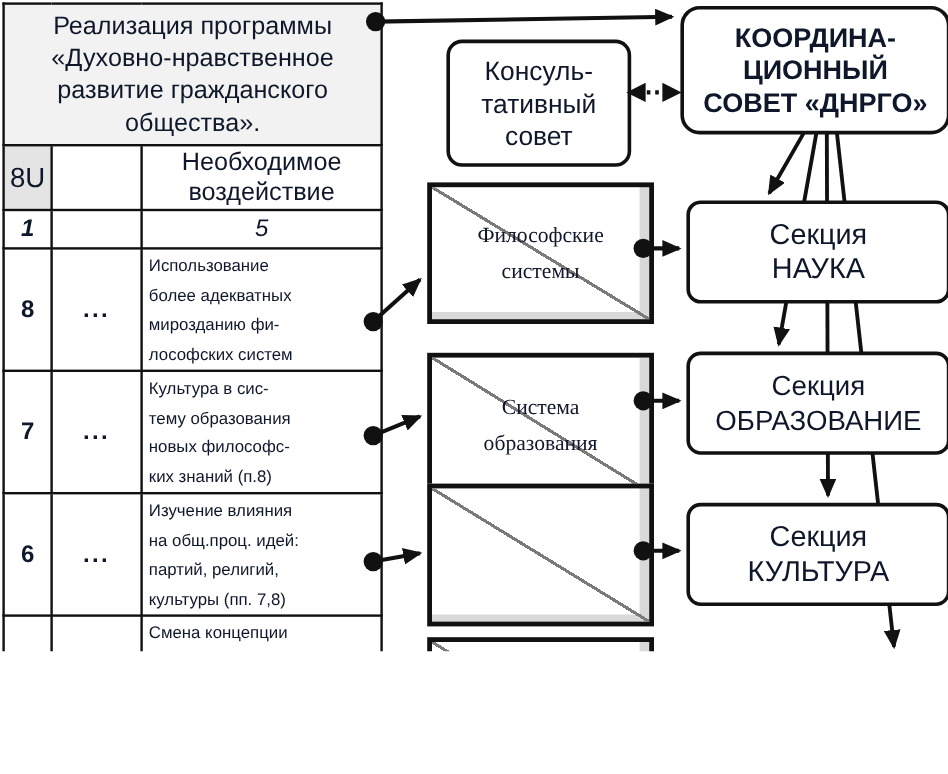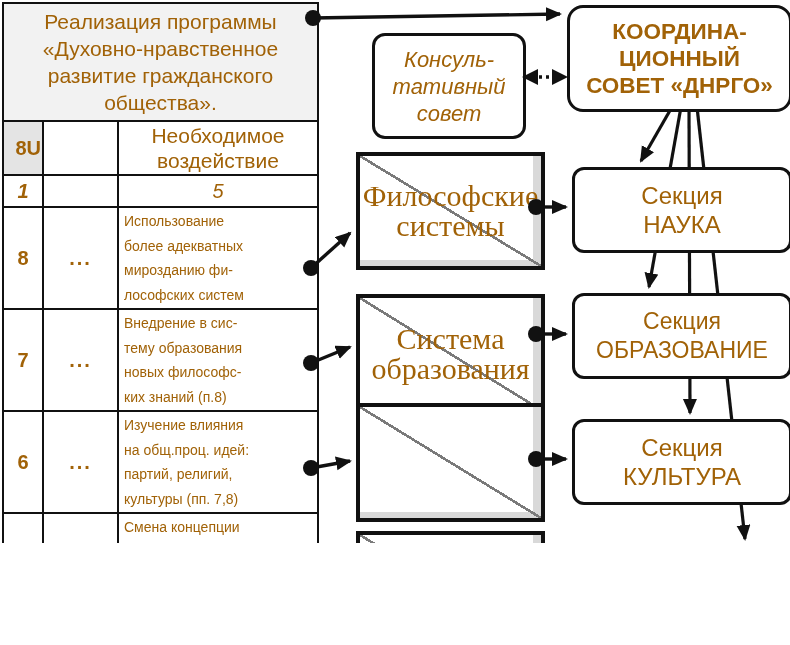--- a/index.html
+++ b/index.html
@@ -1,41 +1,41 @@
 <!DOCTYPE html>
 <html><head>
 <meta charset="utf-8">
 <style>
   html,body{margin:0;padding:0;background:#fff;}
   #stage{position:relative;width:790px;height:543px;background:#fff;overflow:hidden;
-         font-family:"Liberation Sans",sans-serif;color:#a16207;}
+         font-family:"Liberation Sans",sans-serif;color:#0f172a;}
   .ml{white-space:pre-line;}
   svg{position:absolute;left:0;top:0;}
   
   #prog-table{position:absolute;left:2px;top:2px;z-index:2;border-collapse:collapse;table-layout:fixed;background:#fff;}
   #prog-table td{border:2.5px solid #111;vertical-align:middle;overflow:hidden;}
   td.title-cell{background:#f2f2f2;text-align:center;font-size:21px;line-height:27px;padding:4px 6px;}
-  td.hdr1{background:#e4e4e4;text-align:right;font-weight:bold;font-size:20px;}
+  td.hdr1{background:#e4e4e4;text-align:center;font-weight:normal;font-size:23px;}
   td.hdr3{text-align:center;font-size:21px;line-height:25px;}
   td.sub{text-align:center;font-style:italic;font-size:20px;}
   td.sub1{font-weight:bold;}
   td.num{text-align:center;font-weight:bold;font-size:20px;}
   td.dots{text-align:center;font-weight:bold;font-size:20px;letter-spacing:2px;}
   td.txt{font-size:14px;line-height:24.5px;padding:1px 2px 1px 5px;}
   
   .rbox{position:absolute;z-index:2;background:#fff;border:3px solid #111;border-radius:13px;
         display:flex;align-items:center;justify-content:center;text-align:center;}
-  #consultative-box{left:372px;top:33px;width:148px;height:100px;font-size:22px;line-height:27px;font-style:italic;}
+  #consultative-box{left:372px;top:33px;width:148px;height:100px;font-size:22px;line-height:27px;}
   #coordination-box{left:567px;top:5px;width:219px;height:101px;font-weight:bold;font-size:22.5px;line-height:27px;border-radius:16px;}
   .section-box{left:572px;width:214px;height:80px;font-size:24px;line-height:29px;border-radius:12px;}
   
   .dbox{position:absolute;z-index:2;left:356px;width:181px;background:#fff;border:4px solid #111;
         box-shadow:inset -8px -6px 0 0 #d9d9d9;
         display:flex;align-items:center;justify-content:center;text-align:center;
-        font-family:"Liberation Serif",serif;font-size:30px;line-height:30px;}
+        font-family:"Liberation Serif",serif;font-size:18px;line-height:30px;}
   .dbox .slash{position:absolute;left:0;top:0;right:0;bottom:0;
         background-image:linear-gradient(to top right,transparent calc(50% - 1.3px),#7a7a7a calc(50% - 1.3px),#7a7a7a calc(50% + 1.3px),transparent calc(50% + 1.3px));}
   .dbox .dlabel{position:relative;}
 </style>
 </head>
 <body>
 
 <div id="stage">
 
   <svg width="790" height="645" style="z-index:1">
@@ -80,21 +80,21 @@
       <td class="num">8</td>
       <td class="dots">...</td>
       <td class="txt ml">Использование
 более адекватных
 мирозданию фи-
 лософских систем</td>
     </tr>
     <tr style="height:100px">
       <td class="num">7</td>
       <td class="dots">...</td>
-      <td class="txt ml">Внедрение в сис-
+      <td class="txt ml">Культура в сис-
 тему образования
 новых философс-
 ких знаний (п.8)</td>
     </tr>
     <tr style="height:100px">
       <td class="num">6</td>
       <td class="dots">...</td>
       <td class="txt ml">Изучение влияния
 на общ.проц. идей:
 партий, религий,

